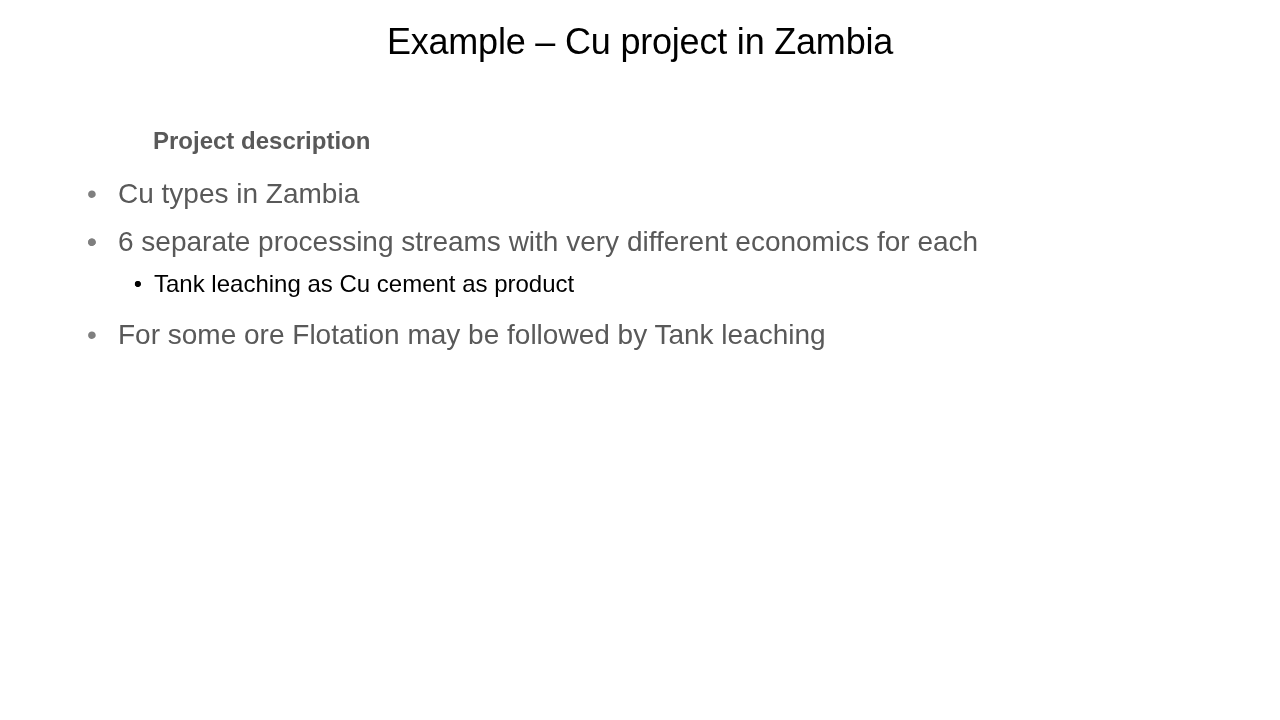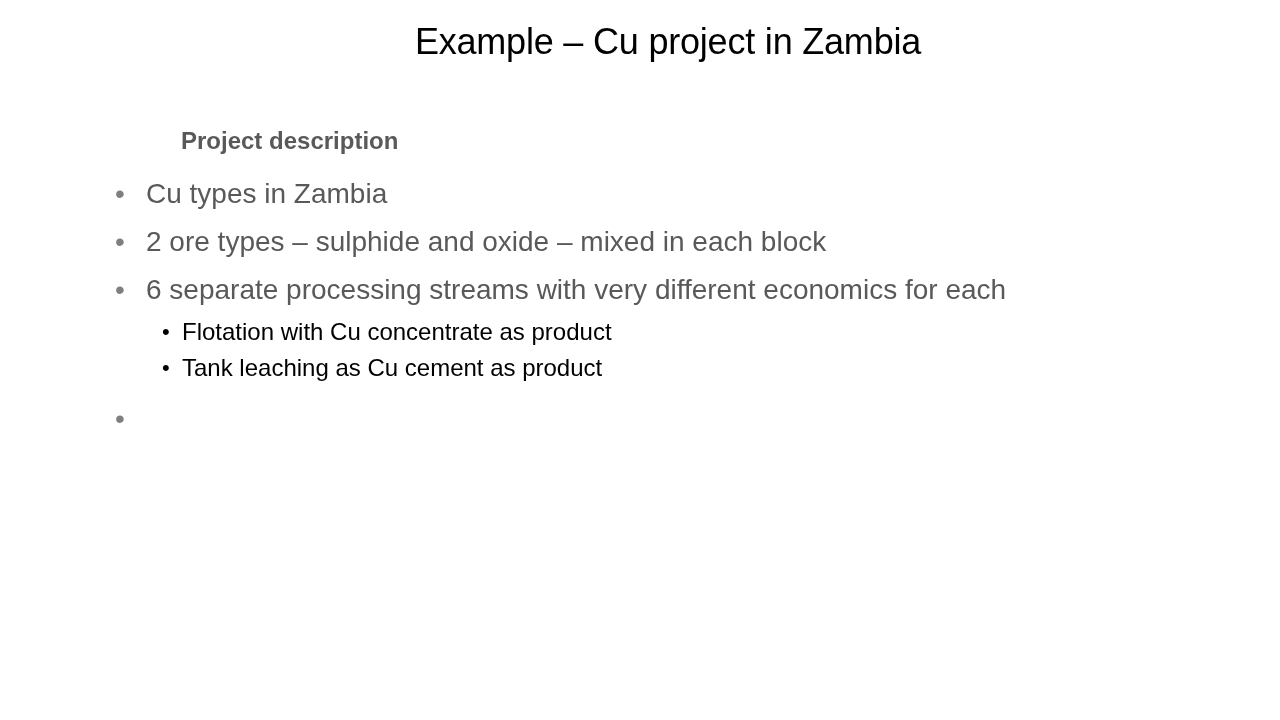--- a/index.html
+++ b/index.html
@@ -12,21 +12,20 @@
     background: #ffffff;
     font-family: "Liberation Sans", sans-serif;
     overflow: hidden;
     position: relative;
   }
 
   .slide {
     position: absolute;
     inset: 0;
     background: #ffffff;
-    margin-left: 28px;
   }
 
   
   .slide-title {
     position: absolute;
     top: 18px;
     left: 0;
     width: 1280px;
     text-align: center;
     font-size: 36px;
@@ -117,38 +116,37 @@
 
     <ul class="lvl1">
 
       <li class="lvl1-item">
         <span class="bullet-marker">•</span>
         <span>Cu types in Zambia</span>
       </li>
 
       <li class="lvl1-item">
         <span class="bullet-marker">•</span>
-        <span>2 ore types – sulphide and oxide – mixed in each block</span>
       </li>
 
       <li class="lvl1-item">
         <span class="bullet-marker">•</span>
         <span>6 separate processing streams with very different economics for each</span>
       </li>
 
       <ul class="lvl2">
         <li class="lvl2-item">
           <span class="bullet-marker">•</span>
-          <span>Flotation with Cu concentrate as product</span>
         </li>
         <li class="lvl2-item">
           <span class="bullet-marker">•</span>
           <span>Tank leaching as Cu cement as product</span>
         </li>
       </ul>
 
       <li class="lvl1-item" style="margin-top:9px;">
         <span class="bullet-marker">•</span>
+        <span>For some ore Flotation may be followed by Tank leaching</span>
       </li>
 
     </ul>
   </div>
 </div>
 
 </body></html>

